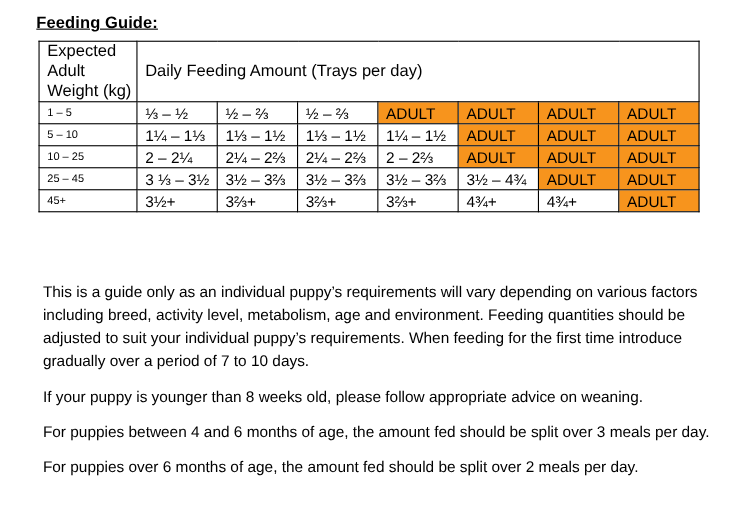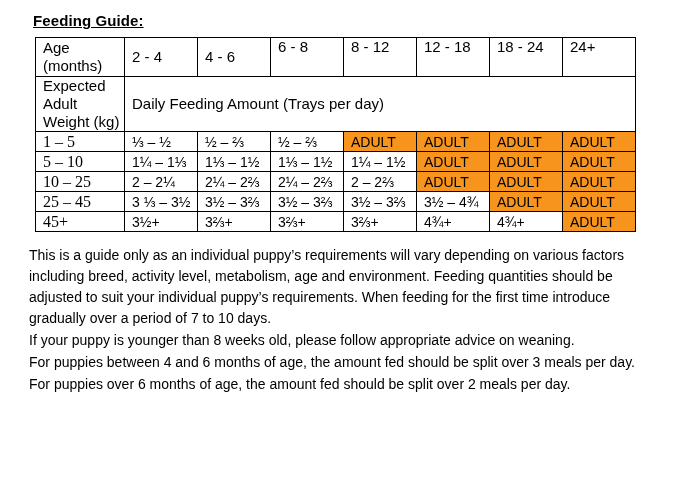--- a/index.html
+++ b/index.html
@@ -37,68 +37,55 @@
     text-align: left;
     overflow: hidden;
     font-weight: normal;
   }
   tr.header-row-1 { height: 39px; }
   tr.header-row-2 { height: 54px; margin-top: 44px; }
   .feeding-table tbody tr { height: 20px; }
   .hdr { font-weight: bold; font-size: 15px; line-height: 18px; }
   .va-top { vertical-align: top; padding-top: 3px; }
   .va-mid { vertical-align: middle; }
-  .weight-cell { font-weight: bold; font-size: 16px; font-family: Liberation Serif, serif; }
+  .weight-cell { font-weight: bold; font-size: 10px; }
   .amount-cell { font-size: 14px; }
   .adult {
     background: var(--adult-bg, #F7941D);
     font-weight: bold;
     font-size: 14px;
   }
   .body-text {
     position: absolute;
     left: 28px; top: 244px;
     width: 634px;
     font-size: 14px;
     line-height: 21px;
   }
-  .body-text p { margin: 1px; padding: 0; }
+  .body-text p { margin: 11px; padding: 0; }
 </style>
 </head>
 <body>
 
 <div class="page">
 
   <div class="doc-title">Feeding Guide:</div>
 
   <table class="feeding-table">
     <colgroup>
       <col style="width:89px">
       <col style="width:73px">
         <col style="width:73px">
         <col style="width:73px">
       <col style="width:73px">
         <col style="width:73px">
         <col style="width:73px">
         <col style="width:73px">
     </colgroup>
     <thead>
-      <tr class="header-row-1">
-        <th class="hdr va-mid">
-          <div>Age</div>
-          <div>(months)</div>
-        </th>
-        <th class="hdr va-mid">2 - 4</th>
-        <th class="hdr va-mid">4 - 6</th>
-        <th class="hdr va-top">6 - 8</th>
-        <th class="hdr va-top">8 - 12</th>
-        <th class="hdr va-top">12 - 18</th>
-        <th class="hdr va-top">18 - 24</th>
-        <th class="hdr va-top">24+</th>
-      </tr>
       <tr class="header-row-2">
         <th class="hdr va-mid">
           <div>Expected</div>
           <div>Adult</div>
           <div>Weight (kg)</div>
         </th>
         <th class="hdr va-mid" colspan="7">Daily Feeding Amount (Trays per day)</th>
       </tr>
     </thead>
     <tbody>

